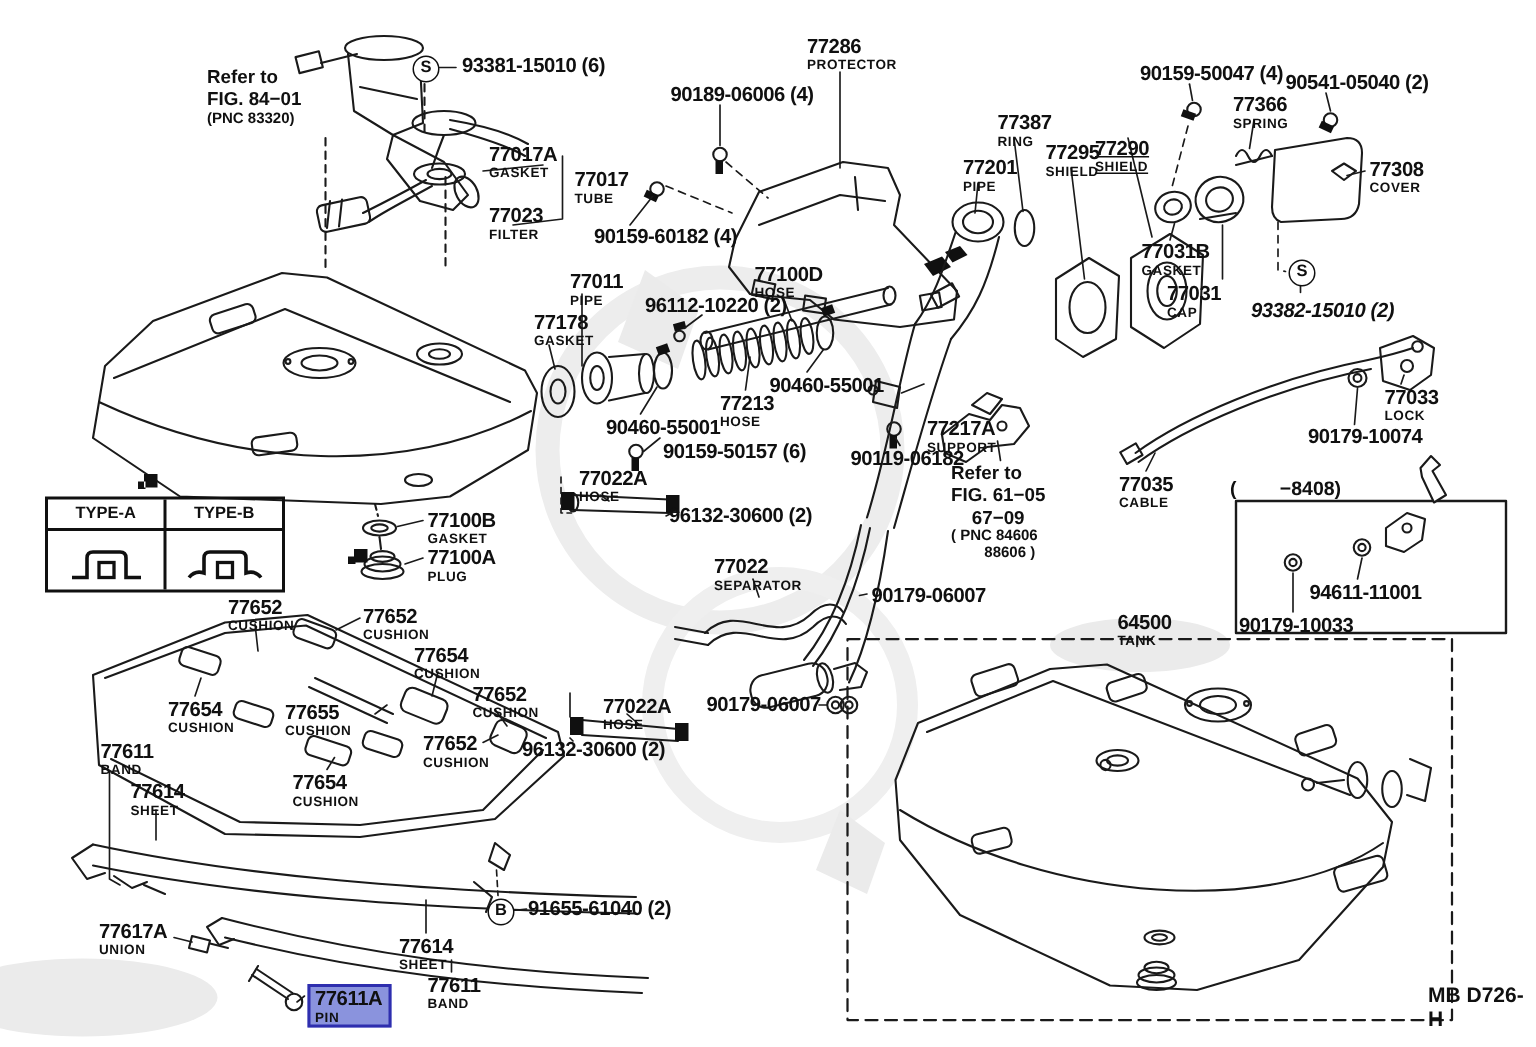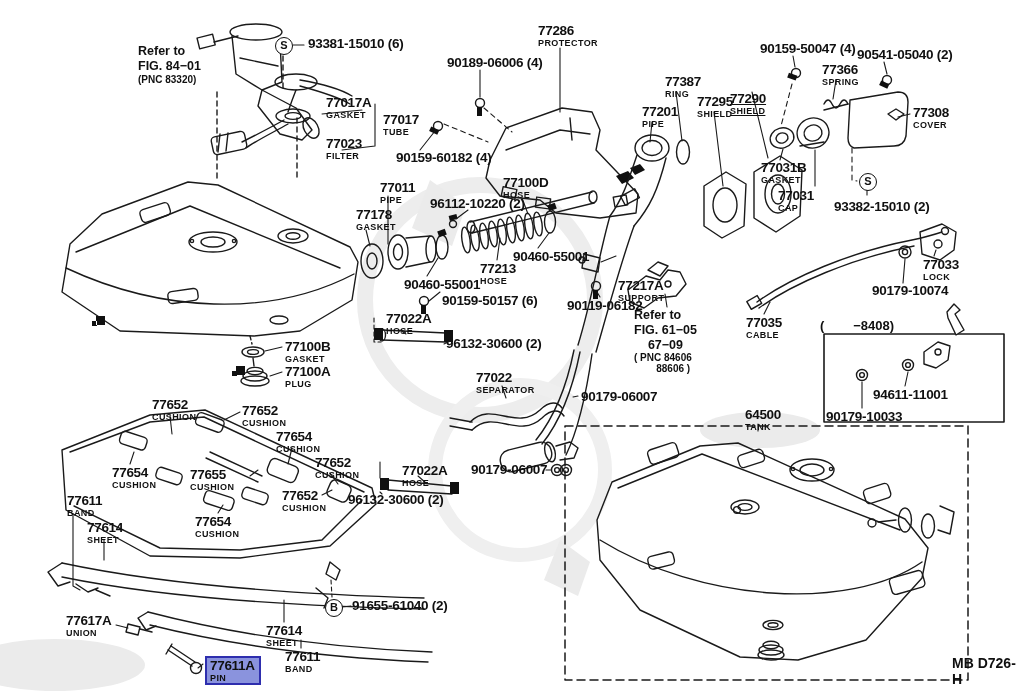--- a/index.html
+++ b/index.html
@@ -387,20 +387,40 @@
         <line x1="203" y1="664" x2="198" y2="668"></line>
         <line x1="284" y1="622" x2="284" y2="600"></line>
         <line x1="301" y1="648" x2="301" y2="640"></line>
         <line x1="331" y1="580" x2="332" y2="597" stroke-dasharray="4,3"></line>
         <line x1="342" y1="607" x2="351" y2="606"></line>
         <line x1="758" y1="424" x2="758" y2="431"></line>
       </g>
     </g>
   </svg>
 
+  <div class="typebox">
+    <div class="hd">
+      <div>TYPE-A</div>
+      <div>TYPE-B</div>
+    </div>
+    <div class="bd">
+      <div class="cell">
+        <svg width="52" height="28" viewBox="0 0 52 28">
+          <path d="M3,25 L13,25 L13,12 Q13,8 17,8 L35,8 Q39,8 39,12 L39,25 L49,25" fill="none" stroke="#101010" stroke-width="2.4"></path>
+          <rect x="21" y="15" width="10" height="10" fill="none" stroke="#101010" stroke-width="2.2"></rect>
+        </svg>
+      </div>
+      <div class="cell">
+        <svg width="52" height="28" viewBox="0 0 52 28">
+          <path d="M2,25 Q6,20 12,22 L12,12 Q12,8 16,8 L36,8 Q40,8 40,12 L40,22 Q46,20 50,25" fill="none" stroke="#101010" stroke-width="2.4"></path>
+          <rect x="21" y="15" width="10" height="10" fill="none" stroke="#101010" stroke-width="2.2"></rect>
+        </svg>
+      </div>
+    </div>
+  </div>
 
   <div class="layer" id="callouts">
       <div class="callout" style="left: 308px; top: 37px;">
         <div class="pnum">93381-15010 (6)</div>
       </div>
       <div class="callout" style="left: 326px; top: 96px;">
         <div class="pnum">77017A</div>
         <div class="pname">GASKET</div>
       </div>
       <div class="callout" style="left: 383px; top: 96px; margin-top: 17px;">
@@ -480,21 +500,21 @@
         <div class="pname">COVER</div>
       </div>
       <div class="callout" style="left: 761px; top: 161px;">
         <div class="pnum">77031B</div>
         <div class="pname">GASKET</div>
       </div>
       <div class="callout" style="left: 778px; top: 189px;">
         <div class="pnum">77031</div>
         <div class="pname">CAP</div>
       </div>
-      <div class="callout" style="left: 834px; top: 200px;">
+      <div class="callout" style="left: 834px; top: 200px; font-style: italic;">
         <div class="pnum">93382-15010 (2)</div>
       </div>
       <div class="callout" style="left: 618px; top: 247px; margin-top: 32px;">
         <div class="pnum">77217A</div>
         <div class="pname">SUPPORT</div>
       </div>
       <div class="callout" style="left: 567px; top: 299px;">
         <div class="pnum">90119-06182</div>
       </div>
       <div class="callout" style="left: 746px; top: 316px;">

